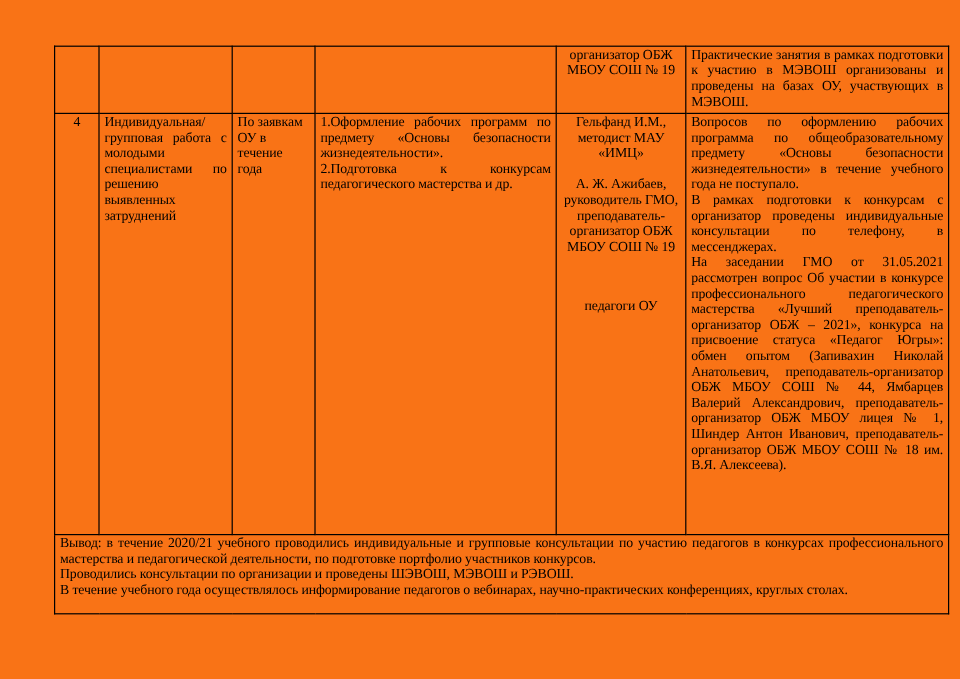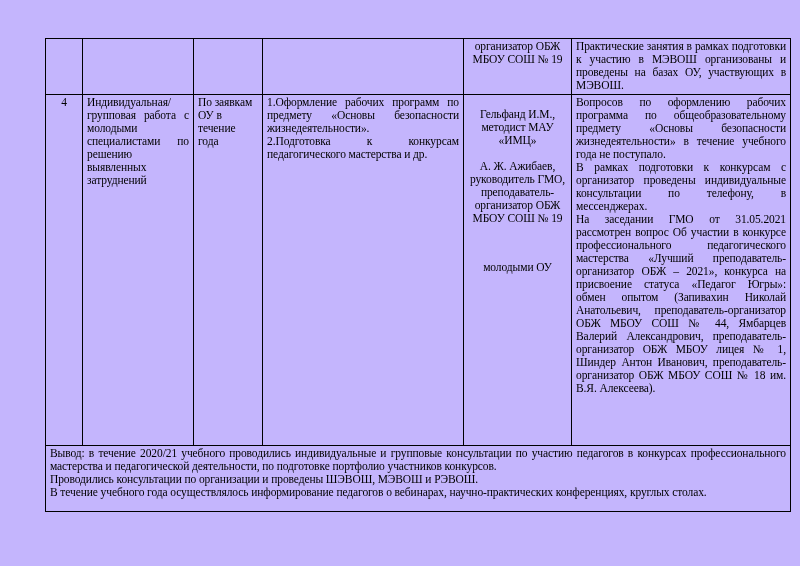--- a/index.html
+++ b/index.html
@@ -4,21 +4,21 @@
 <style>
   html, body {
     margin: 0;
     padding: 0;
     background: #ffffff;
   }
   .page {
     position: relative;
     width: 800px;
     height: 566px;
-    background: #c4b5fd;
+    background: #f97316;
     font-family: "Liberation Serif", "DejaVu Serif", serif;
     color: #000000;
     overflow: hidden;
   }
   table.doc-table {
     position: absolute;
     left: 45px;
     top: 38px;
     width: 745px;
     border-collapse: collapse;
@@ -34,21 +34,21 @@
     overflow: hidden;
     word-wrap: break-word;
     overflow-wrap: break-word;
   }
   tr.row-cont  td { height: 52px; }
   tr.row-main  td { height: 347px; }
   tr.row-concl td { height: 62px; }
   p { margin: 0; padding: 0; }
   .center  { text-align: center; }
   .justify { text-align: justify; }
-  .gap1 { margin-bottom: 13px; margin-top: 12px; }
+  .gap1 { margin-bottom: 13px; }
   .gap2 { margin-bottom: 36px; }
   .bold { font-weight: normal; }
 </style>
 </head>
 <body>
 
 <div class="page">
   <table class="doc-table">
     <colgroup>
       <col style="width:37px">
@@ -83,21 +83,21 @@
       <td>
         <p>По заявкам ОУ в течение года</p>
       </td>
       <td class="justify">
         <p>1.Оформление рабочих программ по предмету «Основы безопасности жизнедеятельности».</p>
         <p>2.Подготовка к конкурсам педагогического мастерства и др.</p>
       </td>
       <td class="center">
         <p class="gap1">Гельфанд И.М., методист МАУ «ИМЦ»</p>
         <p class="gap2">А. Ж. Ажибаев, руководитель ГМО, преподаватель-организатор ОБЖ МБОУ СОШ № 19</p>
-        <p>молодыми ОУ</p>
+        <p>педагоги ОУ</p>
       </td>
       <td class="justify">
         <p>Вопросов по оформлению рабочих программа по общеобразовательному предмету «Основы безопасности жизнедеятельности» в течение учебного года не поступало.</p>
         <p>В рамках подготовки к конкурсам с организатор проведены индивидуальные консультации по телефону, в мессенджерах.</p>
         <p>На заседании ГМО от 31.05.2021 рассмотрен вопрос Об участии в конкурсе профессионального педагогического мастерства «Лучший преподаватель-организатор ОБЖ – 2021», конкурса на присвоение статуса «Педагог Югры»: обмен опытом (Запивахин Николай Анатольевич, преподаватель-организатор ОБЖ МБОУ СОШ № 44, Ямбарцев Валерий Александрович, преподаватель-организатор ОБЖ МБОУ лицея № 1, Шиндер Антон Иванович, преподаватель-организатор ОБЖ МБОУ СОШ № 18 им. В.Я. Алексеева).</p>
       </td>
     </tr>
 
     <tr class="row-concl">
       <td colspan="6" class="justify">

